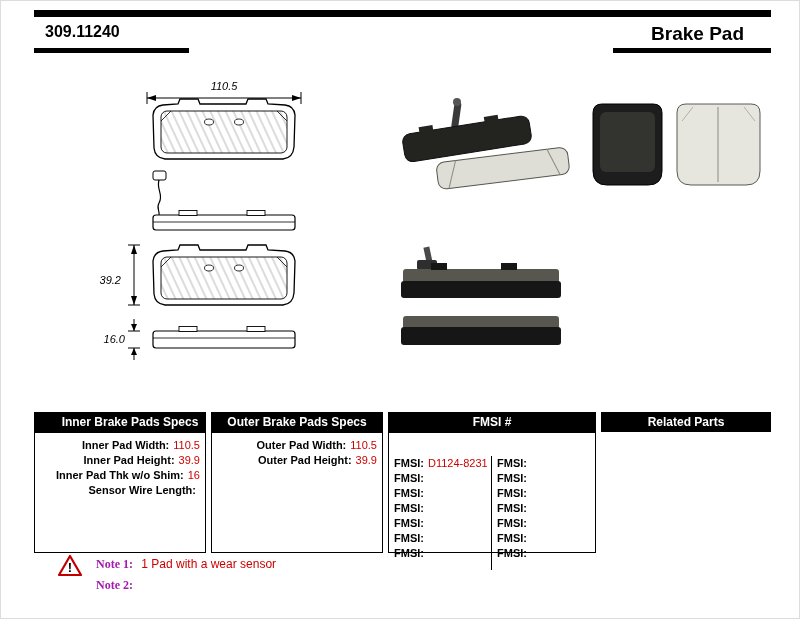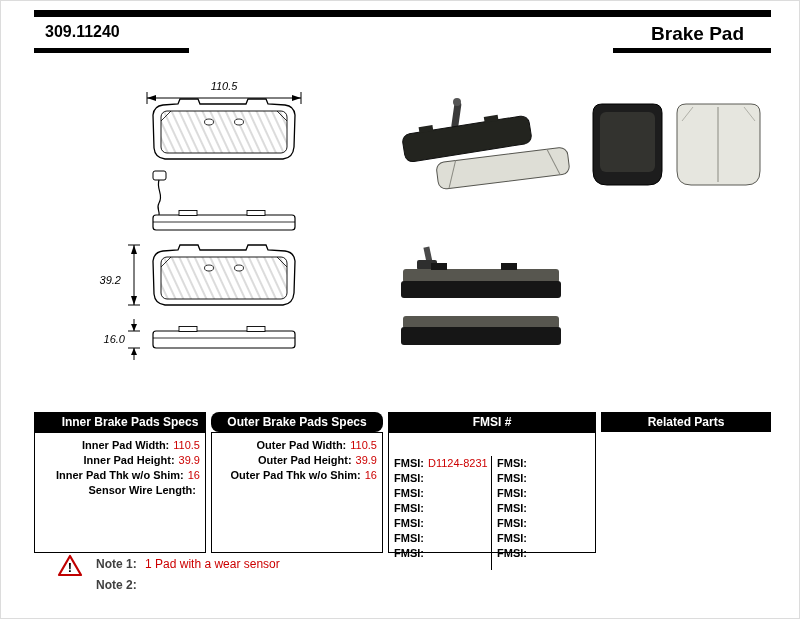--- a/index.html
+++ b/index.html
@@ -29,21 +29,21 @@
   .fmsi-col.first { border-right:1px solid #000; }
   .fmsi-row { font-size:11px; line-height:15px; text-align:left; padding-left:5px; font-weight:bold; color:#000; white-space:nowrap; }
   .fmsi-row .val { color:#cc0000; font-weight:normal; margin-left:4px; }
   .related-row { font-size:11px; line-height:15px; text-align:left; padding-left:5px; font-weight:bold; color:#000; }
   .related-row .val { color:#cc0000; font-weight:normal; margin-left:4px; }
 
   
   .warn-icon { position:absolute; left:56px; top:553px; }
   .note-line1 { position:absolute; left:95px; top:556px; font-size:12px; }
   .note-line2 { position:absolute; left:95px; top:577px; font-size:12px; }
-  .note-lbl { font-weight:bold; color:#404040; }
+  .note-lbl { font-weight:bold; color:#a21caf;font-family:Liberation Serif, serif; }
   .note-val { color:#cc0000; margin-left:5px; }
 </style>
 </head>
 <body>
 
 <div class="page">
 
   <div class="top-rule"></div>
   <div class="part-number">309.11240</div>
   <div class="product-type">Brake Pad</div>
@@ -145,35 +145,34 @@
       <rect x="402" y="268" width="156" height="14" rx="3" fill="#57564f"></rect>
       <rect x="400" y="280" width="160" height="17" rx="3" fill="#161616"></rect>
       <rect x="430" y="262" width="16" height="7" fill="#161616"></rect>
       <rect x="500" y="262" width="16" height="7" fill="#161616"></rect>
       <rect x="402" y="315" width="156" height="13" rx="3" fill="#57564f"></rect>
       <rect x="400" y="326" width="160" height="18" rx="3" fill="#161616"></rect>
     </g>
   </svg>
 
   <div class="sec-hdr" style="left:33px;width:172px;padding-left:20px;">Inner Brake Pads Specs</div>
-  <div class="sec-hdr" style="left:210px;width:172px;border-radius:8px;">Outer Brake Pads Specs</div>
+  <div class="sec-hdr" style="left:210px;width:172px;">Outer Brake Pads Specs</div>
   <div class="sec-hdr" style="left:387px;width:208px;">FMSI #</div>
   <div class="sec-hdr" style="left:600px;width:170px;">Related Parts</div>
 
   <div class="sec-body" style="left:33px;width:172px;padding-left:16px;">
     <div class="spec-row"><span class="lbl">Inner Pad Width:</span><span class="val">110.5</span></div>
     <div class="spec-row"><span class="lbl">Inner Pad Height:</span><span class="val">39.9</span></div>
     <div class="spec-row"><span class="lbl">Inner Pad Thk w/o Shim:</span><span class="val">16</span></div>
     <div class="spec-row"><span class="lbl">Sensor Wire Length:</span><span class="val"></span></div>
   </div>
 
   <div class="sec-body" style="left:210px;width:172px;">
     <div class="spec-row"><span class="lbl">Outer Pad Width:</span><span class="val">110.5</span></div>
     <div class="spec-row"><span class="lbl">Outer Pad Height:</span><span class="val">39.9</span></div>
-    <div class="spec-row"><span class="lbl">Outer Pad Thk w/o Shim:</span><span class="val">16</span></div>
   </div>
 
   <div class="sec-body" style="left:387px;width:208px;">
     <div class="fmsi-wrap">
       <div class="fmsi-col first">
         <div class="fmsi-row"><span class="lbl">FMSI:</span><span class="val">D1124-8231</span></div>
         <div class="fmsi-row"><span class="lbl">FMSI:</span><span class="val"></span></div>
         <div class="fmsi-row"><span class="lbl">FMSI:</span><span class="val"></span></div>
         <div class="fmsi-row"><span class="lbl">FMSI:</span><span class="val"></span></div>
         <div class="fmsi-row"><span class="lbl">FMSI:</span><span class="val"></span></div>

